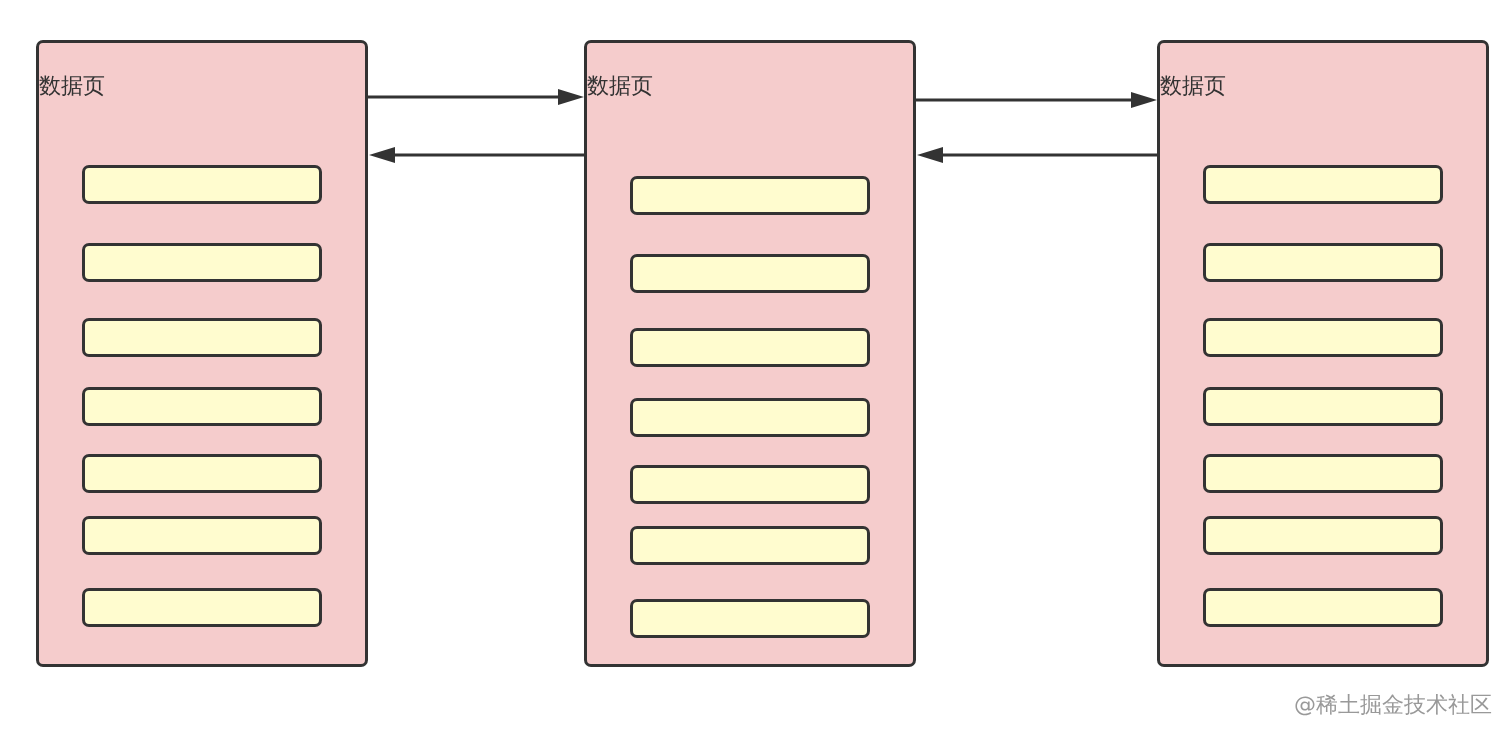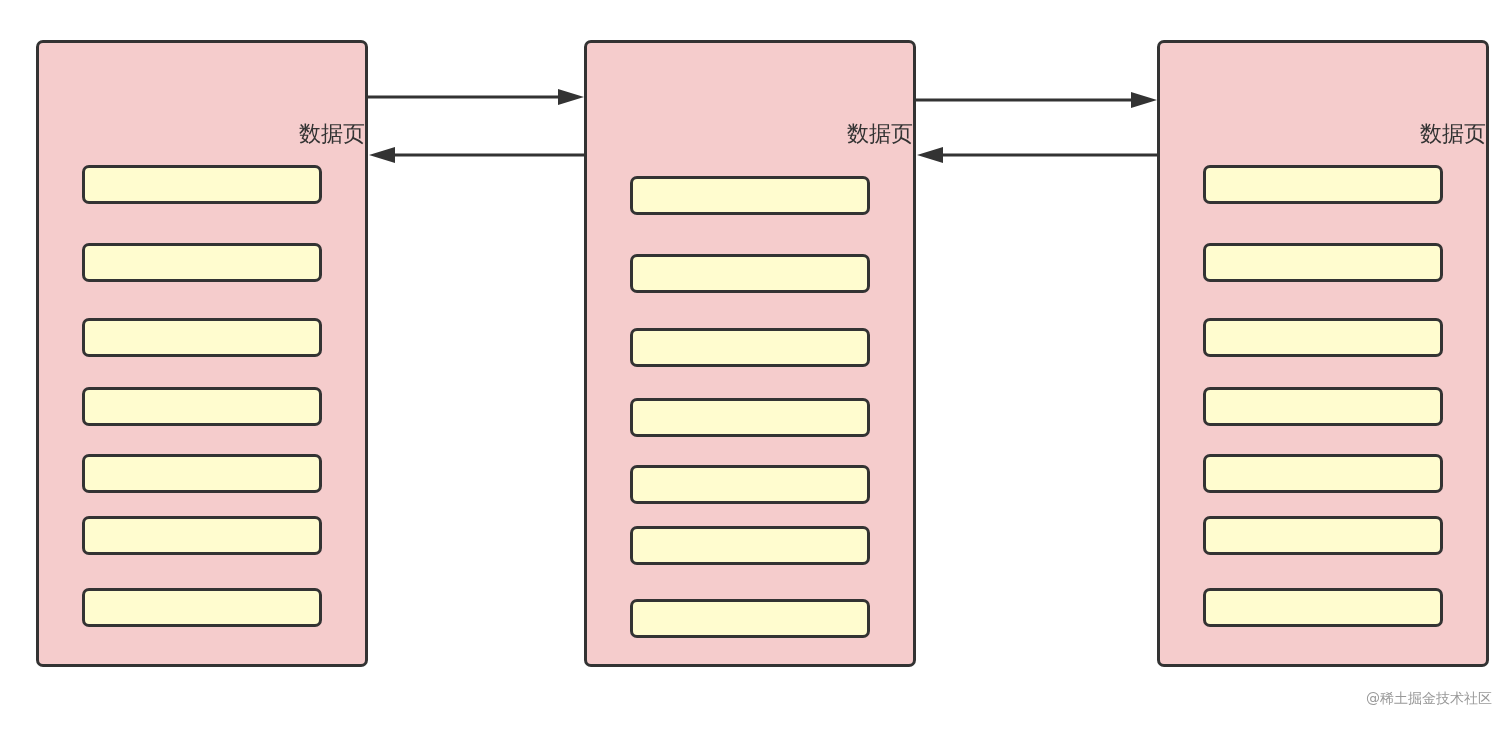--- a/index.html
+++ b/index.html
@@ -1,21 +1,21 @@
 <!DOCTYPE html>
 <html><head>
 <meta charset="utf-8">
 <style>
   html,body{margin:0;padding:0;background:#ffffff;}
   body{width:1512px;height:733px;position:relative;overflow:hidden;font-family:"DejaVu Sans",sans-serif;}
   .page{position:absolute;background:#f5cccc;border:3px solid #333333;border-radius:7px;box-sizing:border-box;}
-  .page-title{position:absolute;left:0;right:0;top:28px;text-align:right;font-size:22px;color:#333333;margin-top:48px;}
+  .page-title{position:absolute;left:0;right:0;top:28px;text-align:left;font-size:22px;color:#333333;}
   .row{position:absolute;background:#fffccf;border:3px solid #333333;border-radius:7px;box-sizing:border-box;height:39px;}
   svg.arrows{position:absolute;left:0;top:0;}
-  .watermark{position:absolute;right:20px;top:690px;font-size:14px;color:#999999;}
+  .watermark{position:absolute;right:20px;top:690px;font-size:22px;color:#999999;}
 </style>
 </head>
 <body>
 
 <div class="page" style="left:36px;top:40px;width:332px;height:627px;">
   <div class="page-title">数据页</div>
 </div>
 <div class="row" style="left:82px;top:165px;width:240px;"></div>
 <div class="row" style="left:82px;top:243px;width:240px;"></div>
 <div class="row" style="left:82px;top:318px;width:240px;"></div>

